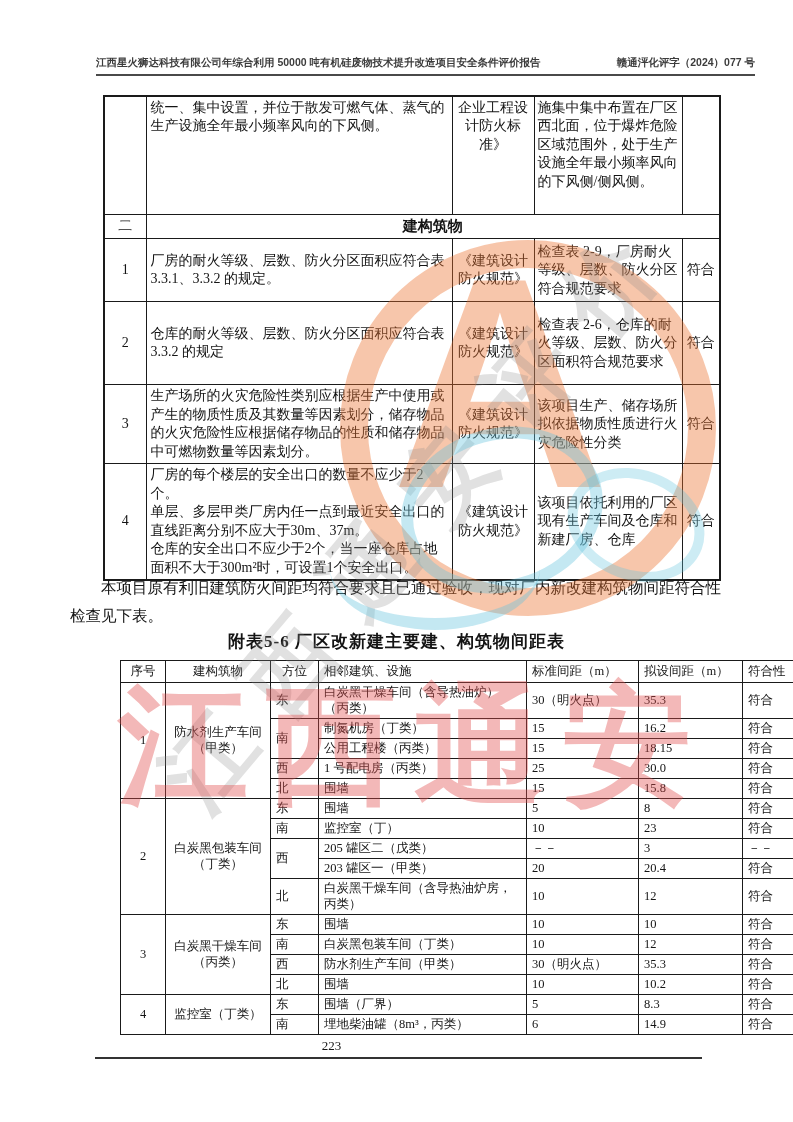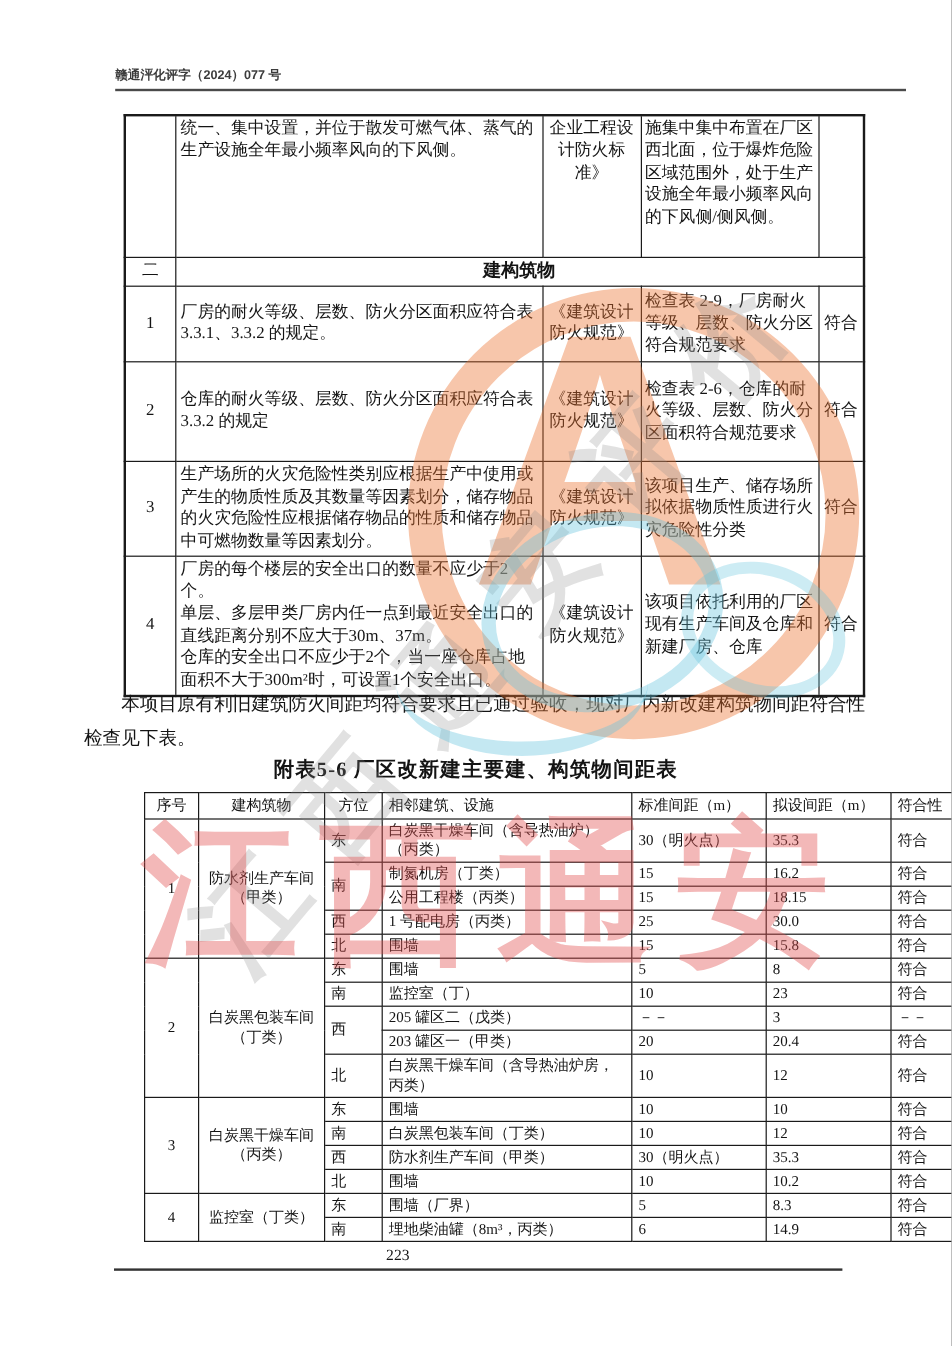--- a/index.html
+++ b/index.html
@@ -89,20 +89,21 @@
     position:absolute; left:330px; top:508px; width:210px; height:110px;
     border-bottom:12px solid rgba(100,195,220,0.38); border-radius:50%;
   }
 </style>
 </head>
 <body>
 
 <div class="page">
 
   <div class="header">
+    <span class="hl">江西星火狮达科技有限公司年综合利用 50000 吨有机硅废物技术提升改造项目安全条件评价报告</span>
     <span class="hr">赣通泙化评字（2024）077 号</span>
   </div>
 
   <table class="t1">
     <colgroup>
         <col style="width:42px">
         <col style="width:306px">
         <col style="width:82px">
         <col style="width:148px">
         <col style="width:38px">

